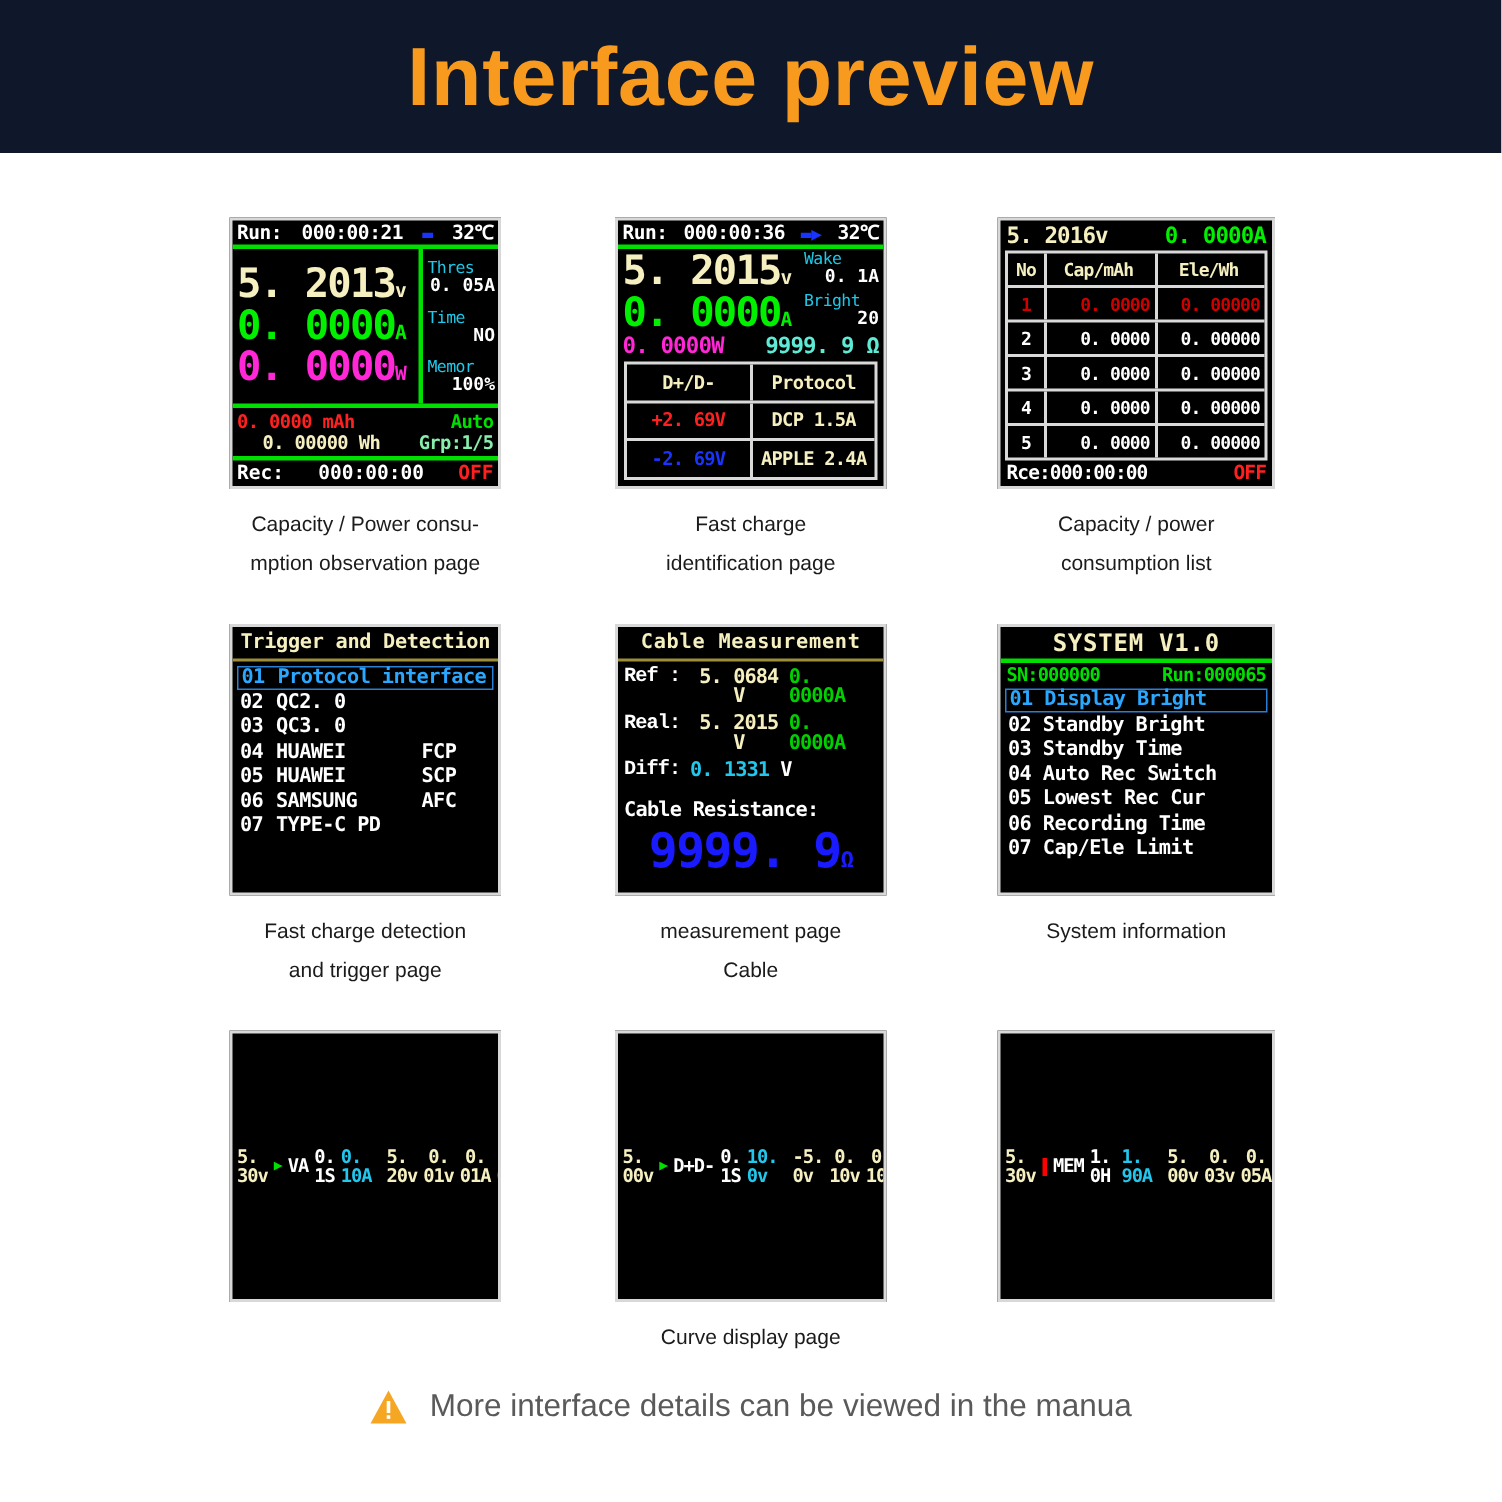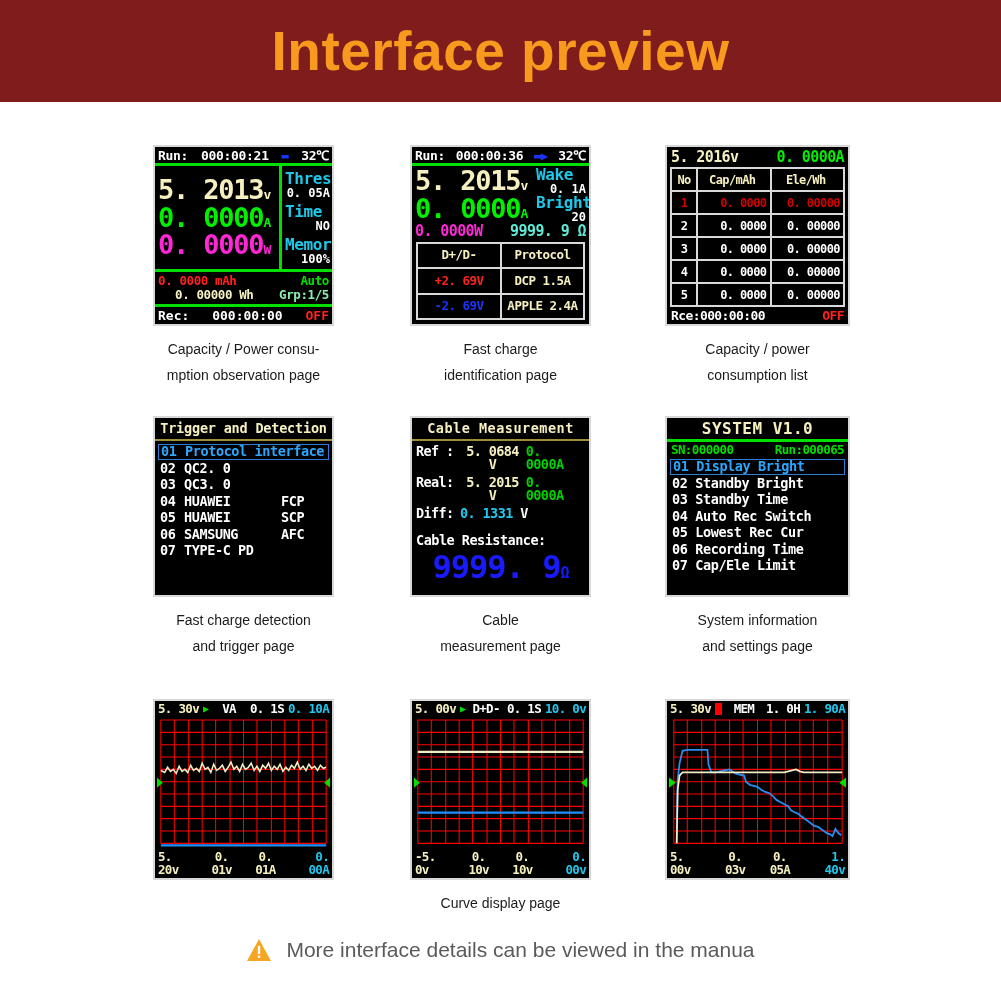--- a/index.html
+++ b/index.html
@@ -7,21 +7,21 @@
     width: 1001px; height: 1001px;
     background: #ffffff;
     font-family: "Liberation Sans", sans-serif;
     overflow: hidden;
   }
   .page { position: relative; width: 1001px; height: 1001px; background: #fff; }
 
   
   .header {
     width: 1001px; height: 102px;
-    background: #7f1d1d;
+    background: #0f172a;
     display: flex; align-items: center; justify-content: center;
   }
   .header-title {
     color: #f79a1e;
     font-size: 55px;
     font-weight: bold;
     font-family: "Liberation Sans", sans-serif;
     letter-spacing: 0.5px;
   }
 
@@ -68,21 +68,21 @@
   .big { font-size: 27px; font-weight: bold; letter-spacing: -1.2px; line-height: 1.02; }
   .big .u { font-size: 13px; }
   .v-val { color: #f6f0c0; }
   .a-val { color: #00f000; }
   .w-val { color: #ff27d6; }
   .s1-mid-right {
     width: 53px; border-left: 3px solid #00e000;
     display: flex; flex-direction: column; justify-content: space-around;
     padding: 2px 2px 2px 3px;
   }
-  .kv-k { color: #1ec8e8; font-size: 16px; font-weight: bold; letter-spacing: -0.4px; }
+  .kv-k { color: #1ec8e8; font-size: 11px; font-weight: normal; letter-spacing: -0.4px; }
   .kv-v { color: #ffffff; font-size: 12px; font-weight: bold; text-align: right; }
   .s1-sub { padding: 2px 3px; }
   .s1-sub-row { display: flex; justify-content: space-between; font-size: 12.5px;
                 font-weight: bold; letter-spacing: -0.4px; margin: 1px 0; }
   .mah { color: #ff2020; }
   .wh  { color: #f6f0c0; margin-left: 17px; }
   .auto{ color: #00e000; }
   .grp { color: #86efac; }
   .s1-bot { display: flex; justify-content: space-between; align-items: center;
             padding: 2px 3px; font-size: 13px; font-weight: bold; }
@@ -142,21 +142,21 @@
   .s4-item .txt2 { width: 46px; }
   .s4-item.sel { color: #2aa8ff; border: 1.5px solid #2a7fd4; padding: 0.5px 2px; }
 
   
   .s5 { display: flex; flex-direction: column; }
   .s5-title { text-align: center; color: #f6f0c0; font-size: 13.5px; font-weight: bold;
               padding: 4px 0 3px 0; border-bottom: 2px solid #9d8e3a; letter-spacing: 0.5px; }
   .s5-body { padding: 4px 4px 0 4px; }
   .s5-line { font-size: 13.5px; font-weight: bold; color: #ffffff;
              letter-spacing: -0.6px; margin-bottom: 4px; display: flex; }
-  .s5-line .lbl { width: 44px; }
+  .s5-line .lbl { width: 44px; font-family: Liberation Mono, monospace; }
   .s5-line .val { color: #f6f0c0; text-align: center; }
   .s5-line .amp { color: #00d000; }
   .cyan { color: #22c7ee; }
   .s5-res-lbl { font-size: 13.5px; font-weight: bold; color: #ffffff;
                 letter-spacing: -0.5px; margin-top: 14px; }
   .s5-res-val { color: #1a1aff; font-size: 32px; font-weight: bold;
                 text-align: center; letter-spacing: -1px; margin-top: 3px; }
   .s5-res-val .om { font-size: 15px; }
 
   
@@ -164,21 +164,21 @@
   .s6-title { text-align: center; color: #f6f0c0; font-size: 16px; font-weight: bold;
               padding: 3px 0 2px 0; letter-spacing: 0.5px; }
   .s6-sn { display: flex; justify-content: space-between; color: #00e000;
            font-size: 12.5px; font-weight: bold; padding: 2px 4px; letter-spacing: -0.6px; }
   .s6-list { padding: 0 3px; }
   .s6-item { font-size: 13.5px; font-weight: bold; color: #ffffff;
              letter-spacing: -0.4px; padding: 1.5px 2px; }
   .s6-item.sel { color: #2aa8ff; border: 1.5px solid #2a7fd4; padding: 0.5px 2px; }
 
   
-  .sg { display: flex; flex-direction: column; margin-top: 12px; }
+  .sg { display: flex; flex-direction: row; }
   .sg-top, .sg-bot {
     display: flex; align-items: center; font-size: 12.5px; font-weight: bold;
     letter-spacing: -0.7px; padding: 2px 3px; gap: 4px;
   }
   .sg-top .t1 { color: #f6f0c0; }
   .sg-top .play { color: #00e000; font-size: 10px; }
   .sg-top .mem { color: #ff0000; background: #ff0000; width: 7px; height: 12px;
                  display: inline-block; }
   .sg-top .t2 { color: #ffffff; flex: 1; text-align: center; }
   .sg-top .t3 { color: #ffffff; }
@@ -428,22 +428,22 @@
               <span class="lbl">Diff:</span>
               <span class="cyan">0. 1331</span>
               <span>&nbsp;</span>
               <span>V</span>
             </div>
             <div class="s5-res-lbl">Cable Resistance:</div>
             <div class="s5-res-val"><span>9999. 9</span><span class="om">Ω</span></div>
           </div>
         </div>
         <div class="caption">
+            <div>measurement page</div>
             <div>Cable</div>
-            <div>measurement page</div>
           </div>
       </div>
 
       <div class="cell">
         <div class="screen tall3 s6">
           <div class="s6-title">SYSTEM V1.0</div>
           <div class="grn-line"></div>
           <div class="s6-sn">
             <span>SN:000000</span>
             <span>Run:000065</span>
@@ -474,21 +474,20 @@
               <span>Recording Time</span>
             </div>
             <div class="s6-item">
               <span>07</span>
               <span>Cap/Ele Limit</span>
             </div>
           </div>
         </div>
         <div class="caption">
             <div>System information</div>
-            <div>and settings page</div>
           </div>
       </div>
 
     </div>
 
     <div class="row row3" style="margin-top:28px">
 
       <div class="cell">
         <div class="screen sg">
           <div class="sg-top">

